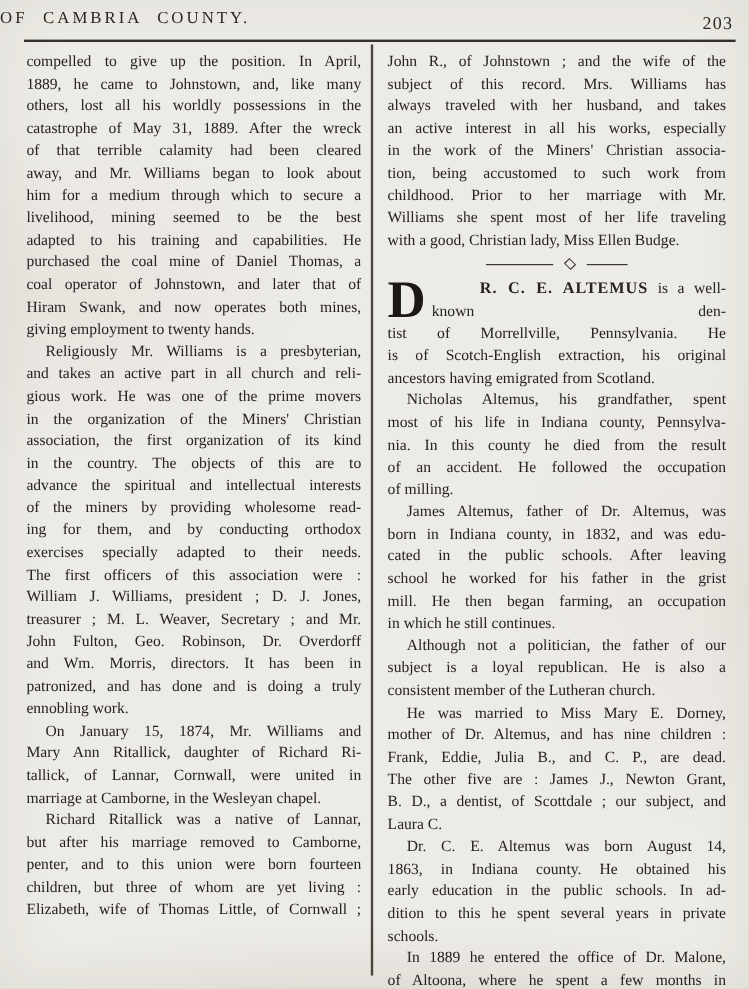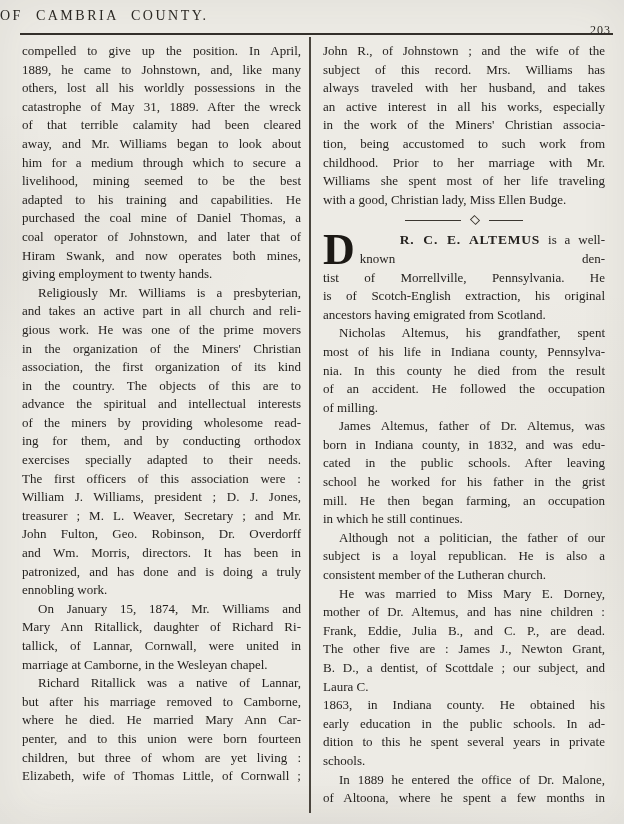--- a/index.html
+++ b/index.html
@@ -15,22 +15,22 @@
     overflow:hidden;
     font-family:"Liberation Serif","DejaVu Serif",serif;
     color:#262320;
   }
   .running-head{
     position:absolute;top:8px;left:0;width:100%;
     text-align:left;font-size:14px;letter-spacing:2.5px;word-spacing:7px;
     color:#2b2823;
   }
   .folio{
-    position:absolute;top:23px;right:13px;
-    font-size:12px;letter-spacing:1px;color:#2b2823;
+    position:absolute;top:12px;right:13px;
+    font-size:15px;letter-spacing:1px;color:#2b2823;
   }
   .head-rule{
     position:absolute;top:33px;left:20px;width:593px;height:2px;
     background:#34302b;
   }
   .col-divider{
     position:absolute;left:309px;top:37px;height:776px;width:1.5px;
     background:#4a453e;
   }
   .column{
@@ -121,21 +121,20 @@
       </div>
       <div class="para">
         <div class="line indent">On January 15, 1874, Mr. Williams and</div>
         <div class="line">Mary Ann Ritallick, daughter of Richard Ri-</div>
         <div class="line">tallick, of Lannar, Cornwall, were united in</div>
         <div class="line last">marriage at Camborne, in the Wesleyan chapel.</div>
       </div>
       <div class="para">
         <div class="line indent">Richard Ritallick was a native of Lannar,</div>
         <div class="line">but after his marriage removed to Camborne,</div>
-        <div class="line">where he died.  He married Mary Ann Car-</div>
         <div class="line">penter, and to this union were born fourteen</div>
         <div class="line">children, but three of whom are yet living :</div>
         <div class="line">Elizabeth, wife of Thomas Little, of Cornwall ;</div>
       </div>
     </div>
   <div class="column right" id="col-right">
       <div class="para">
         <div class="line">John R., of Johnstown ; and the wife of the</div>
         <div class="line">subject of this record.  Mrs. Williams has</div>
         <div class="line">always traveled with her husband, and takes</div>
@@ -180,20 +179,21 @@
       </div>
       <div class="para">
         <div class="line indent">He was married to Miss Mary E. Dorney,</div>
         <div class="line">mother of Dr. Altemus, and has nine children :</div>
         <div class="line">Frank, Eddie, Julia B., and C. P., are dead.</div>
         <div class="line">The other five are :  James J., Newton Grant,</div>
         <div class="line">B. D., a dentist, of Scottdale ; our subject, and</div>
         <div class="line last">Laura C.</div>
       </div>
       <div class="para">
+        <div class="line indent">Dr. C. E. Altemus was born August 14,</div>
         <div class="line">1863, in Indiana county.  He obtained his</div>
         <div class="line">early education in the public schools.  In ad-</div>
         <div class="line">dition to this he spent several years in private</div>
         <div class="line last">schools.</div>
       </div>
       <div class="para">
         <div class="line indent">In 1889 he entered the office of Dr. Malone,</div>
         <div class="line">of Altoona, where he spent a few months in</div>
       </div>
     </div>

